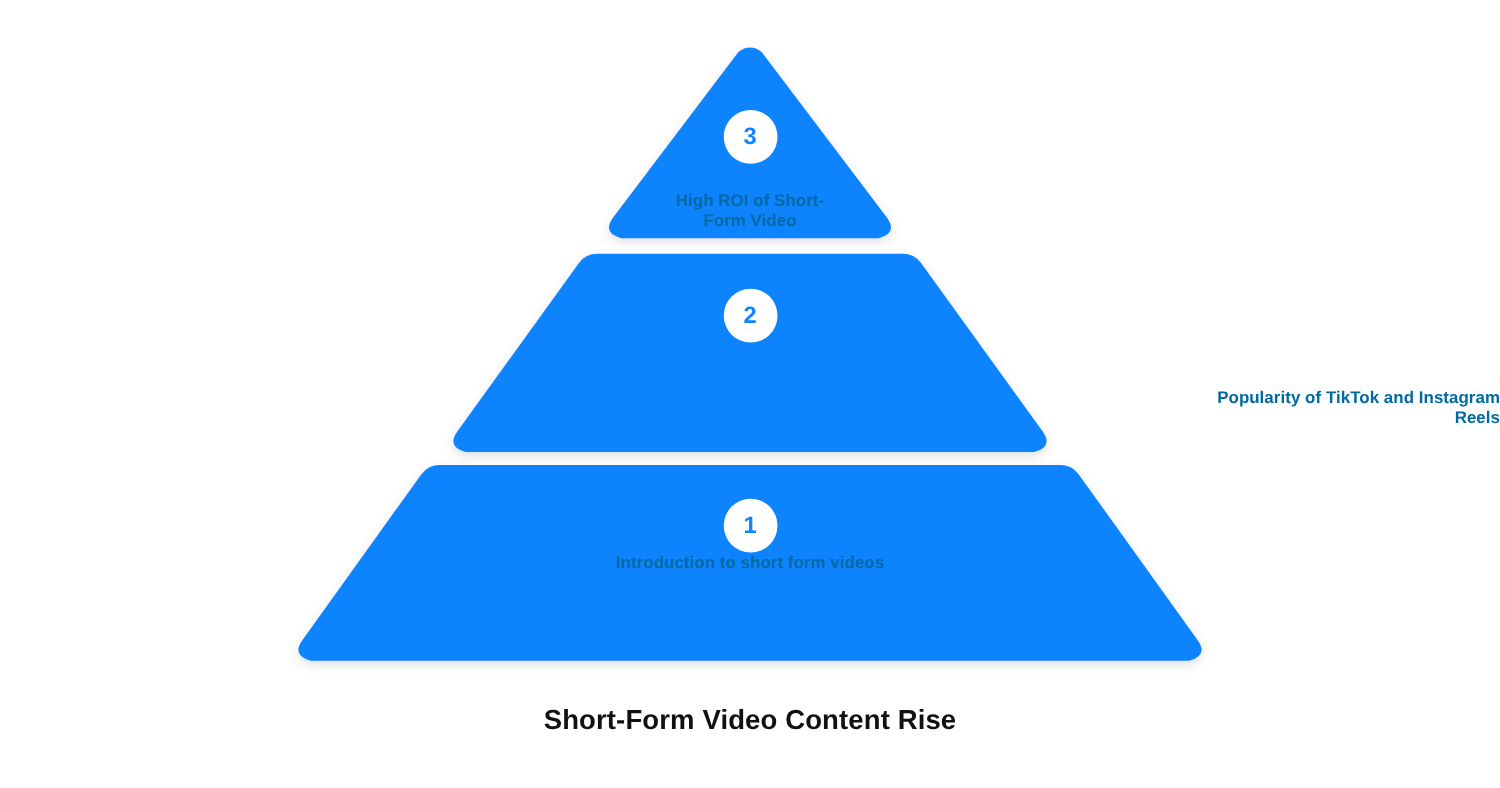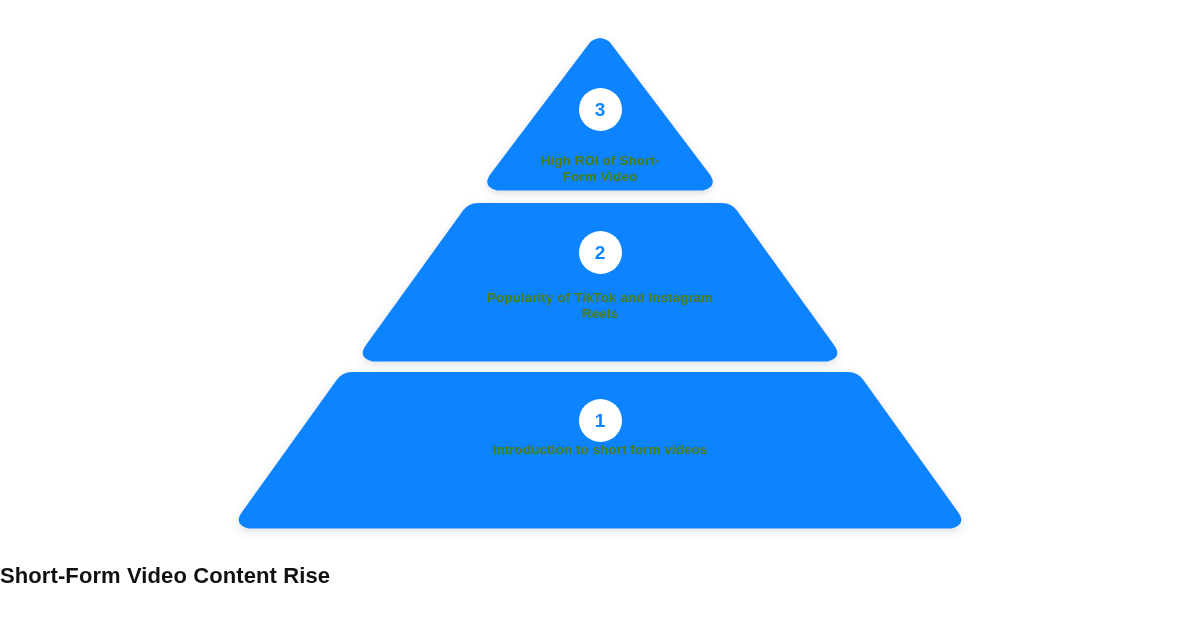--- a/index.html
+++ b/index.html
@@ -55,42 +55,43 @@
     border-radius: 50%;
     background: #ffffff;
     color: #0f86fd;
     font-size: 19px;
     font-weight: bold;
     line-height: 1;
     box-sizing: border-box;
   }
 
   .tier-label {
-    color: #4d7c0f;
+    color: #0369a1;
     font-weight: bold;
     font-size: 13.5px;
     line-height: 16px;
     letter-spacing: 0.05px;
     white-space: pre-line;
   }
 
   #tier-overlay-3 { top: 88px; }
   #tier-overlay-3 .tier-label { margin-top: 22px; }
 
   #tier-overlay-2 { top: 231px; }
-  #tier-overlay-2 .tier-label { margin-top: 16px; }
+  #tier-overlay-2 .tier-label { margin-top: 36px; text-align: right; }
 
   #tier-overlay-1 { top: 399px; }
   #tier-overlay-1 .tier-label { }
 
   #chart-title {
     position: absolute;
     left: 0;
     top: 563px;
     width: 1200px;
+    text-align: center;
     font-size: 22px;
     font-weight: bold;
     color: #111111;
     letter-spacing: 0.1px;
   }
 </style>
 </head>
 <body>
 
 <div id="pyramid-figure">

